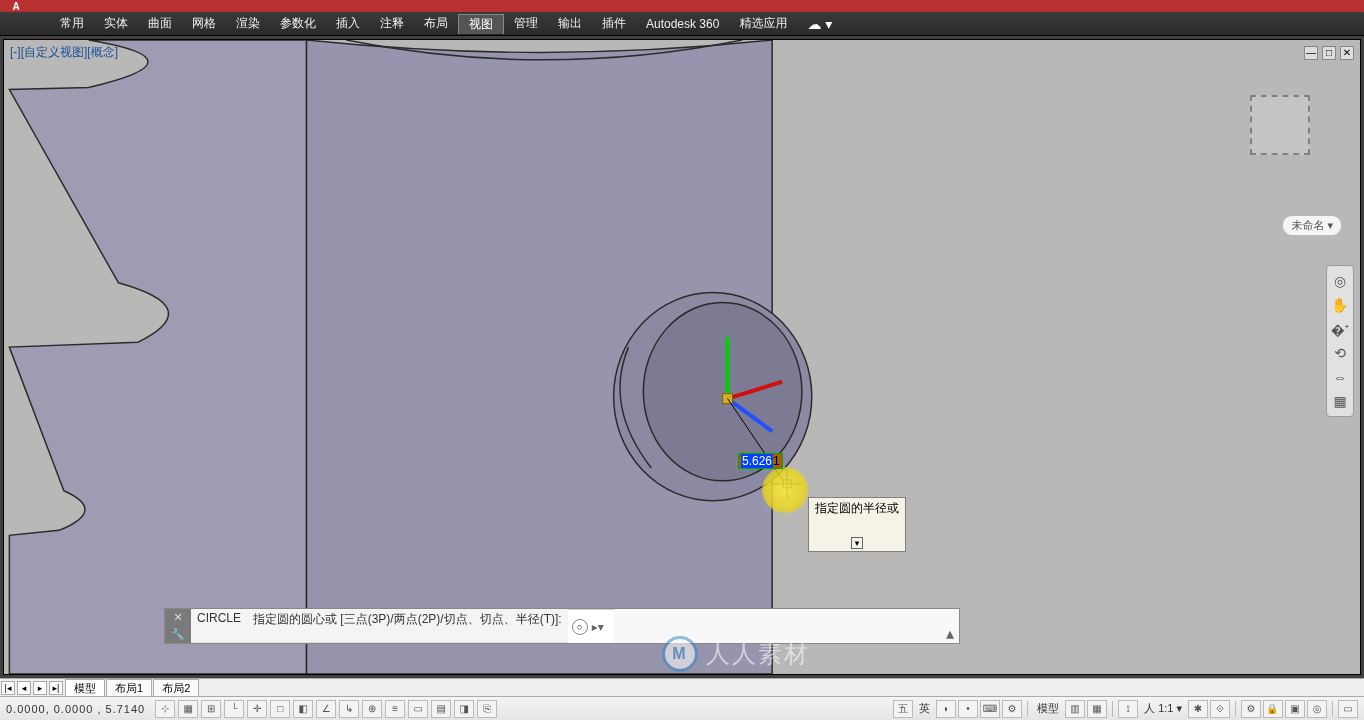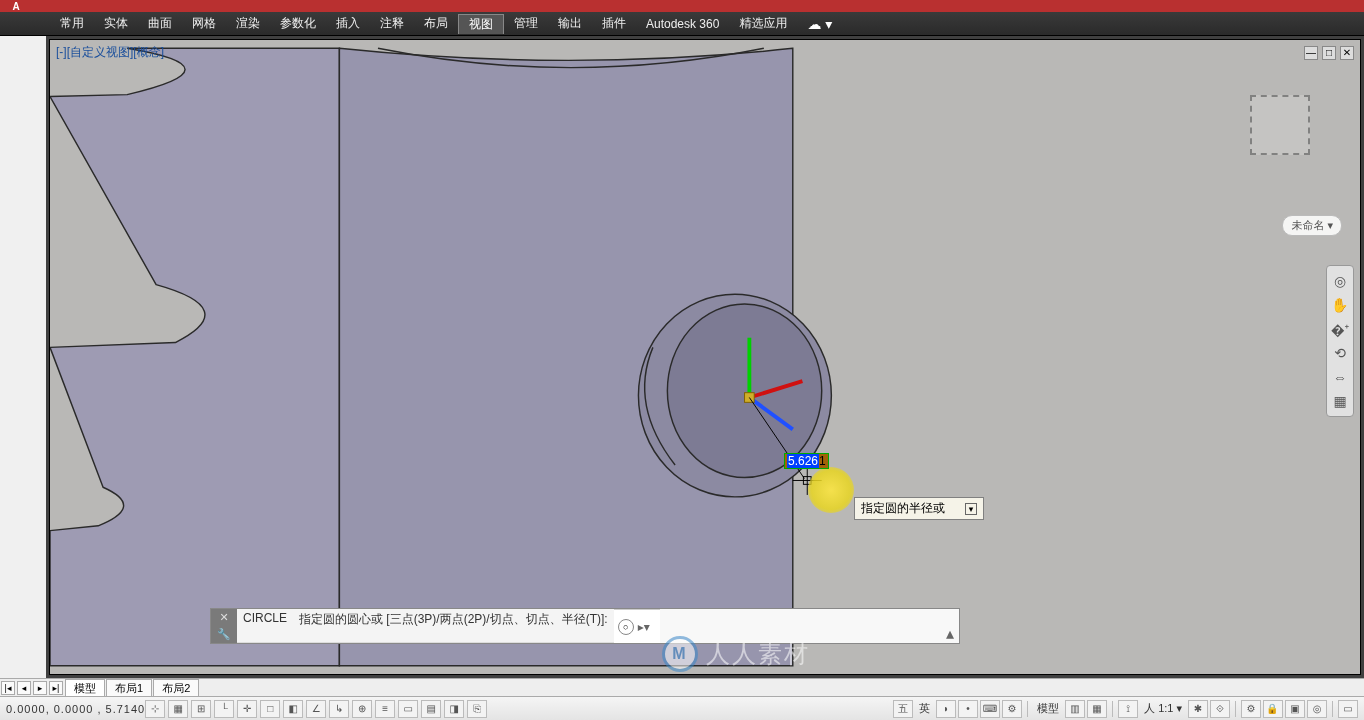--- a/index.html
+++ b/index.html
@@ -10,21 +10,21 @@
 .titlebar { height: 12px; background: #b93030; display: flex; align-items: center; }
 .app-icon { width: 32px; height: 12px; display: flex; align-items: center; justify-content: center; color: #fff; font-size: 10px; font-weight: bold; }
 
 
 .ribbon-tabs { height: 24px; background: linear-gradient(#3a3a3a,#2a2a2a); display: flex; align-items: center; padding-left: 50px; border-bottom: 1px solid #000; }
 .ribbon-tab { color: #eee; font-size: 12px; padding: 1px 10px; cursor: pointer; }
 .ribbon-tab.active { background: #555; color: #fff; border: 1px solid #888; border-bottom: none; }
 .ribbon-cloud { color: #fff; margin-left: 10px; font-size: 14px; }
 
 
-.viewport-container { flex: 1; position: relative; background: #404040; padding: 2px; margin-left: 46px; }
+.viewport-container { flex: 1; position: relative; background: #404040; padding: 2px; }
 .viewport { position: absolute; left: 3px; right: 3px; top: 3px; bottom: 3px; background: #b9b8b6; border: 1px solid #000; overflow: hidden; }
 .view-label { position: absolute; top: 4px; left: 6px; color: #1b4f9c; font-size: 12px; }
 .view-controls { position: absolute; top: 6px; right: 6px; display: flex; gap: 4px; }
 .view-ctrl-btn { width: 14px; height: 14px; background: #ddd; border: 1px solid #888; font-size: 10px; line-height: 12px; text-align: center; cursor: pointer; }
 
 
 .canvas-svg { position: absolute; left: 0; top: 0; width: 100%; height: 100%; }
 
 
 .viewcube { position: absolute; top: 55px; right: 35px; width: 90px; height: 110px; opacity: 0.55; }
@@ -34,21 +34,21 @@
 
 .navbar { position: absolute; right: 6px; top: 225px; width: 28px; background: rgba(230,230,230,0.9); border: 1px solid #999; border-radius: 4px; display: flex; flex-direction: column; gap: 2px; padding: 4px 2px; }
 .nav-btn { width: 22px; height: 22px; display: flex; align-items: center; justify-content: center; color: #555; font-size: 14px; cursor: pointer; }
 
 
 .dyn-input { position: absolute; left: 734px; top: 413px; background: #a16207; border: 1px solid #0a0; font-size: 12px; padding: 0 2px; }
 .dyn-input .selval { background: #0040ff; color: #fff; padding: 0 1px; }
 .dyn-input .rest { color: #000; }
 
 
-.tooltip { position: absolute; left: 804px; top: 457px; background: #f5f3e8; border: 1px solid #808080; font-size: 12px; padding: 2px 6px; display: flex; align-items: center; gap: 20px; }
+.tooltip { position: absolute; left: 804px; top: 457px; background: #f5f3e8; border: 1px solid #808080; font-size: 12px; padding: 2px 6px; display: flex; align-items: center; gap: 20px; flex-direction: column; }
 .tooltip-icon { width: 12px; height: 12px; border: 1px solid #666; display: inline-flex; align-items: center; justify-content: center; font-size: 9px; }
 
 
 .cursor-glow { position: absolute; left: 758px; top: 427px; width: 46px; height: 46px; border-radius: 50%; background: radial-gradient(circle,#ffe83a 0%,#e8d520 60%,rgba(232,213,32,0) 100%); opacity: 0.85; }
 
 
 .cmd-panel { position: absolute; left: 160px; bottom: 30px; right: 400px; background: #f8f8f8; border: 1px solid #888; display: flex; }
 .cmd-handle { width: 26px; background: #7a7a7a; display: flex; flex-direction: column; align-items: center; justify-content: flex-start; gap:4px; padding:2px 0; }
 .cmd-handle-btn { color: #ddd; font-size: 11px; cursor:pointer; }
 .cmd-body { flex: 1; display: flex; flex-direction: row; font-size: 12px; }
@@ -189,21 +189,21 @@
     <div class="tab-nav-btn">|◂</div>
     <div class="tab-nav-btn">◂</div>
     <div class="tab-nav-btn">▸</div>
     <div class="tab-nav-btn">▸|</div>
     <div class="layout-tab active">模型</div>
     <div class="layout-tab">布局1</div>
     <div class="layout-tab">布局2</div>
   </div>
 
   <div class="statusbar">
-    <div style="display:flex;align-items:center;">
+    <div style="display:flex;align-items:center;gap:10px">
       <span class="status-coords">0.0000,  0.0000 ,  5.7140</span>
       <div class="status-icons">
         <div class="st-btn">⊹</div>
         <div class="st-btn">▦</div>
         <div class="st-btn">⊞</div>
         <div class="st-btn">└</div>
         <div class="st-btn">✛</div>
         <div class="st-btn">□</div>
         <div class="st-btn">◧</div>
         <div class="st-btn">∠</div>

